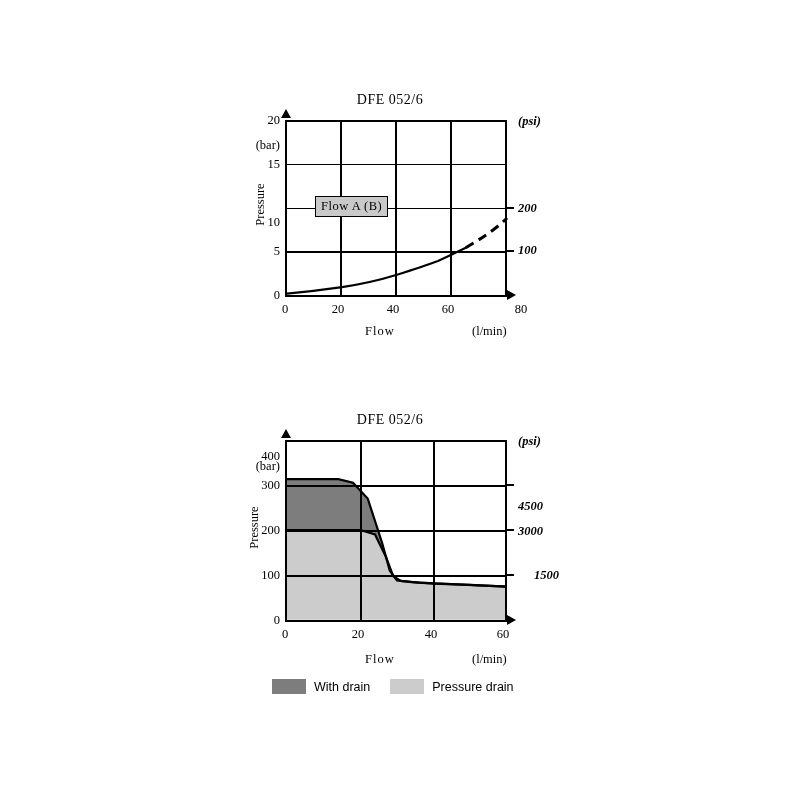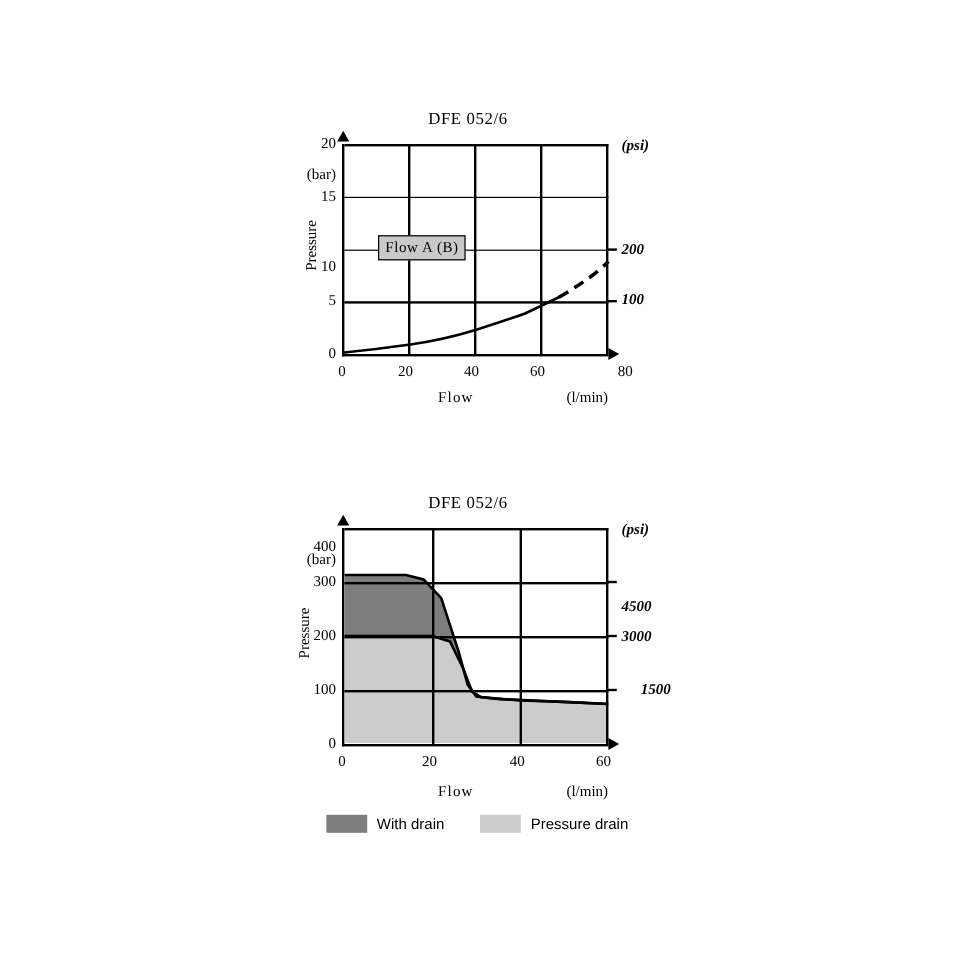--- a/index.html
+++ b/index.html
@@ -128,21 +128,21 @@
     padding: 2px 5px;
     letter-spacing: 0.5px;
     white-space: nowrap;
   }
 
   
   .legend {
     position: absolute;
     display: flex;
     align-items: center;
-    gap: 30px;
+    gap: 20px;
     font-size: 12.5px;
   }
   .legend-item {
     display: flex;
     align-items: center;
     gap: 8px;
   }
   .legend-swatch {
     width: 34px;
     height: 15px;

